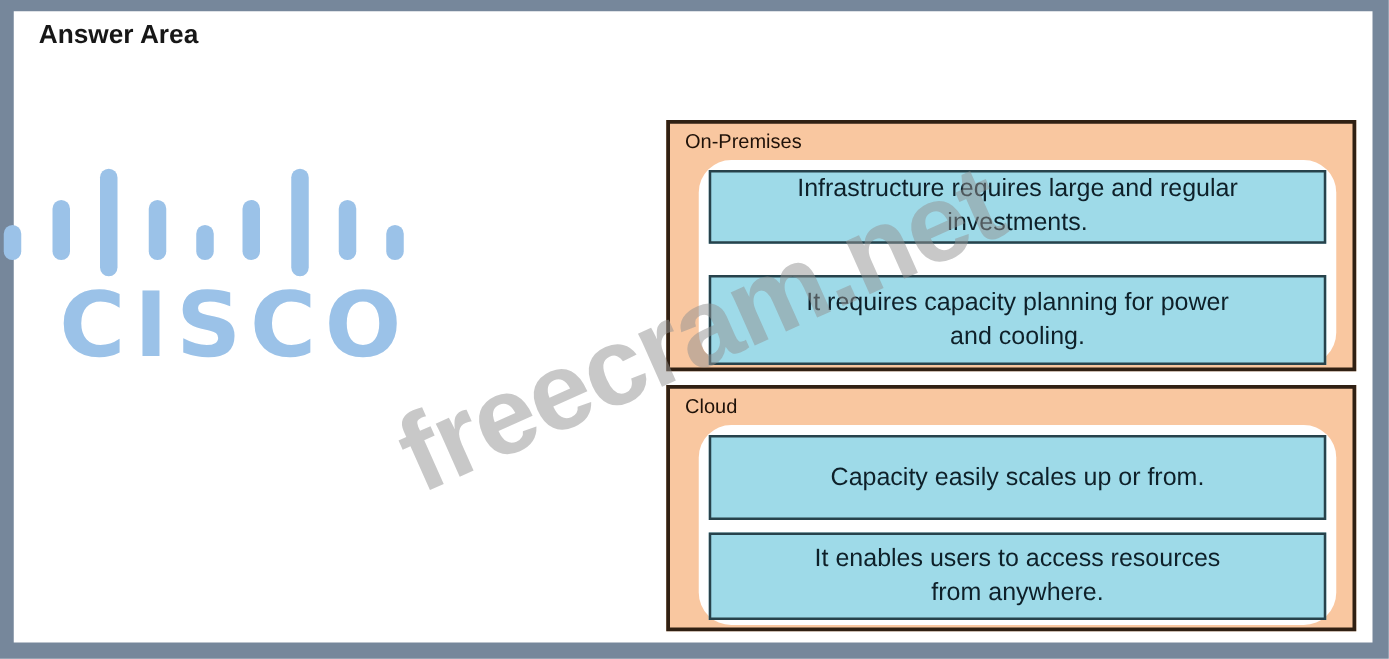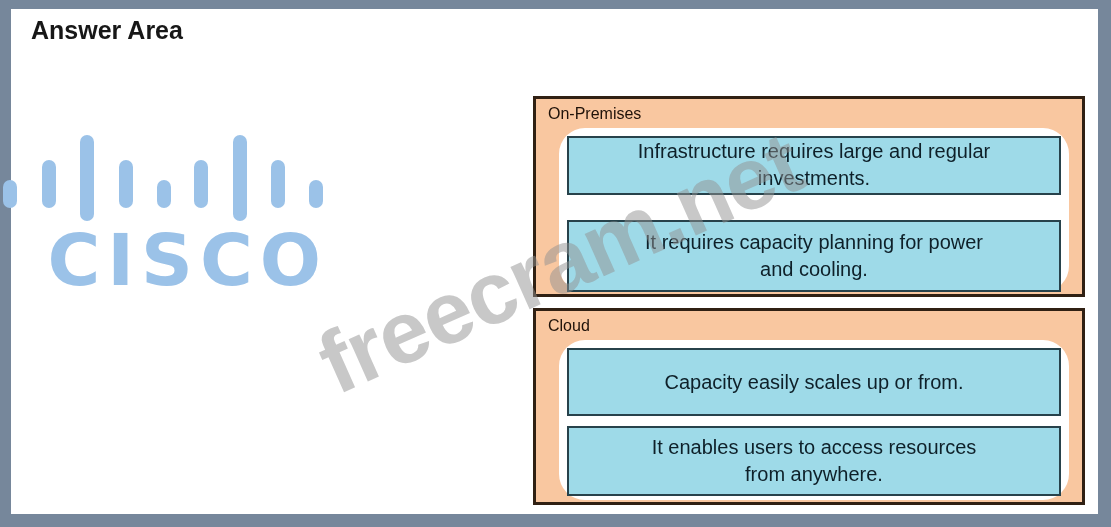--- a/index.html
+++ b/index.html
@@ -1,19 +1,19 @@
 <!DOCTYPE html>
 <html><head>
 <meta charset="utf-8">
 <style>
   html,body{margin:0;padding:0;}
   body{width:1111px;height:527px;font-family:"Liberation Sans",sans-serif;}
   .canvas{position:relative;width:1111px;height:527px;background:#76879B;overflow:hidden;}
   .inner{position:absolute;left:11px;top:9px;right:13px;bottom:13px;background:#ffffff;}
-  .title{position:absolute;left:31px;top:16px;font-size:25px;font-weight:bold;color:#171717;}
+  .title{position:absolute;left:31px;top:16px;font-size:21px;font-weight:bold;color:#171717;}
 
   
   .cisco-bars{position:absolute;left:3px;top:135px;width:322px;height:86px;}
   .bar{position:absolute;width:14px;border-radius:8px;background:#9BC2E8;}
   .bar.s{top:45px;height:28px;}
   .bar.m{top:25px;height:48px;}
   .bar.t{top:0px;height:86px;}
   .b1{left:0px;}  .b2{left:39px;} .b3{left:77px;} .b4{left:116px;}
   .b5{left:154px;}.b6{left:191px;}.b7{left:230px;}.b8{left:268px;}.b9{left:306px;}
   .cisco-text{position:absolute;left:38px;top:224px;width:290px;text-align:right;

